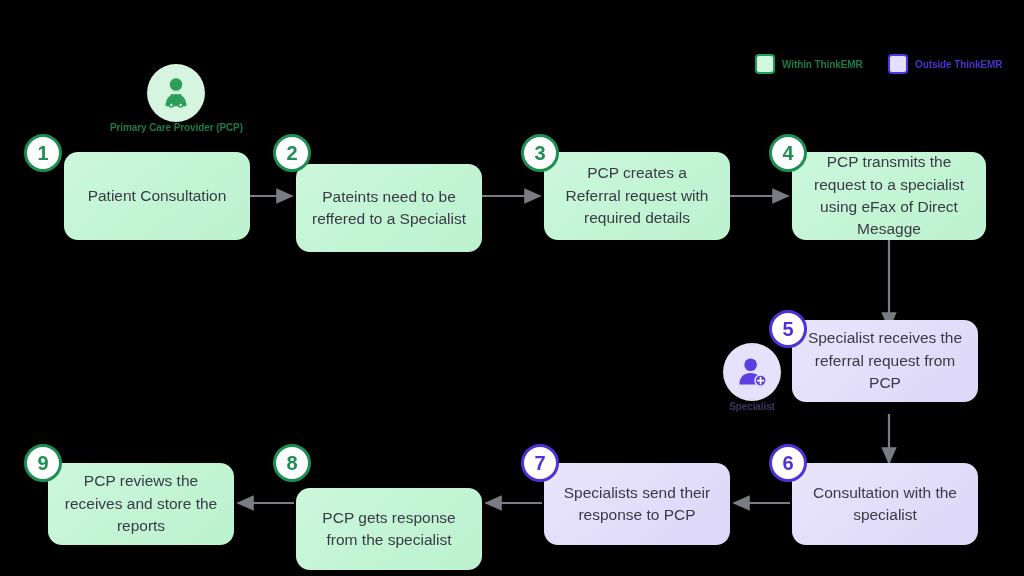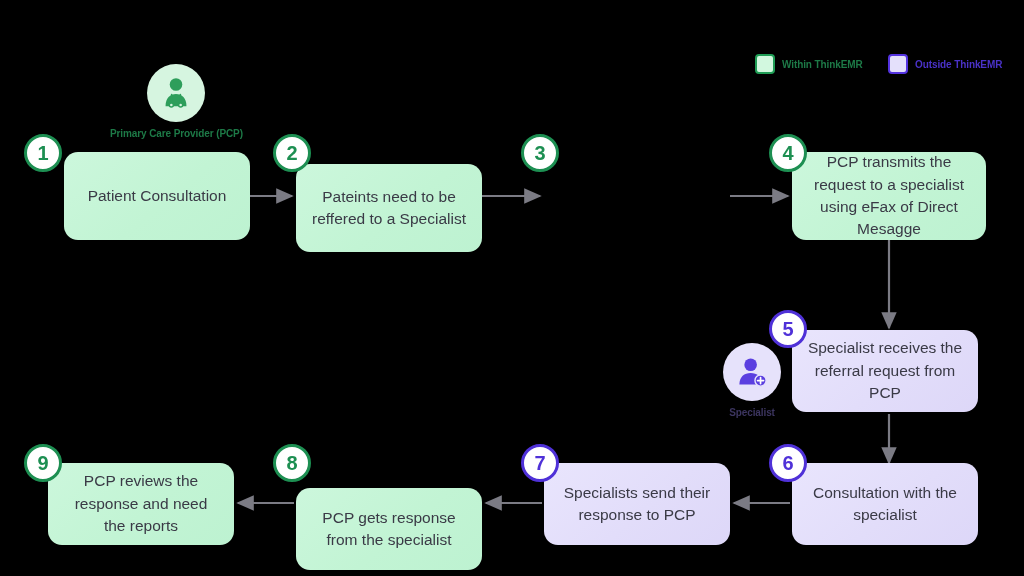--- a/index.html
+++ b/index.html
@@ -67,21 +67,20 @@
     width: 58px;
     height: 58px;
     border-radius: 50%;
     display: flex;
     align-items: center;
     justify-content: center;
   }
   .avatar-circle.green  { background: #d6f5e0; }
   .avatar-circle.purple { background: #e6e2fb; }
   .avatar-caption {
-    margin-top: 6px;
     font-size: 10px;
     font-weight: bold;
     letter-spacing: -0.1px;
     white-space: nowrap;
   }
   .avatar-caption.green  { color: #1d7a47; }
   .avatar-caption.purple { color: #3c3560; text-align: center; }
 
   #avatar-pcp        { left: 110px; top: 64px; }
   #avatar-specialist { left: 723px; top: 343px; }
@@ -203,32 +202,35 @@
     <span>1</span>
   </div>
 
   <div class="step green" style="left:296px; top:164px; width:186px; height:88px;justify-content:center;">
     <span>Pateints need to be reffered to a Specialist</span>
   </div>
   <div class="badge green" style="left:273px; top:134px;">
     <span>2</span>
   </div>
 
+  <div class="step green" style="left:544px; top:152px; width:186px; height:88px;">
+    <span>PCP creates a Referral request with required details</span>
+  </div>
   <div class="badge green" style="left:521px; top:134px;">
     <span>3</span>
   </div>
 
   <div class="step green" style="left:792px; top:152px; width:194px; height:88px;">
     <span>PCP transmits the request to a specialist using eFax of Direct Mesagge</span>
   </div>
   <div class="badge green" style="left:769px; top:134px;">
     <span>4</span>
   </div>
 
-  <div class="step purple" style="left:792px; top:330px; width:186px; height:82px;">
+  <div class="step purple" style="left:792px; top:320px; width:186px; height:82px;">
     <span>Specialist receives the referral request from PCP</span>
   </div>
   <div class="badge purple" style="left:769px; top:310px;">
     <span>5</span>
   </div>
 
   <div class="step purple" style="left:792px; top:463px; width:186px; height:82px;">
     <span>Consultation with the specialist</span>
   </div>
   <div class="badge purple" style="left:769px; top:444px;">
@@ -243,19 +245,19 @@
   </div>
 
   <div class="step green" style="left:296px; top:488px; width:186px; height:82px;">
     <span>PCP gets response from the specialist</span>
   </div>
   <div class="badge green" style="left:273px; top:444px;">
     <span>8</span>
   </div>
 
   <div class="step green" style="left:48px; top:463px; width:186px; height:82px;">
-    <span>PCP reviews the response and need the reports</span>
+    <span>PCP reviews the receives and store the reports</span>
   </div>
   <div class="badge green" style="left:24px; top:444px;">
     <span>9</span>
   </div>
 
 </div>
 
 </body></html>

